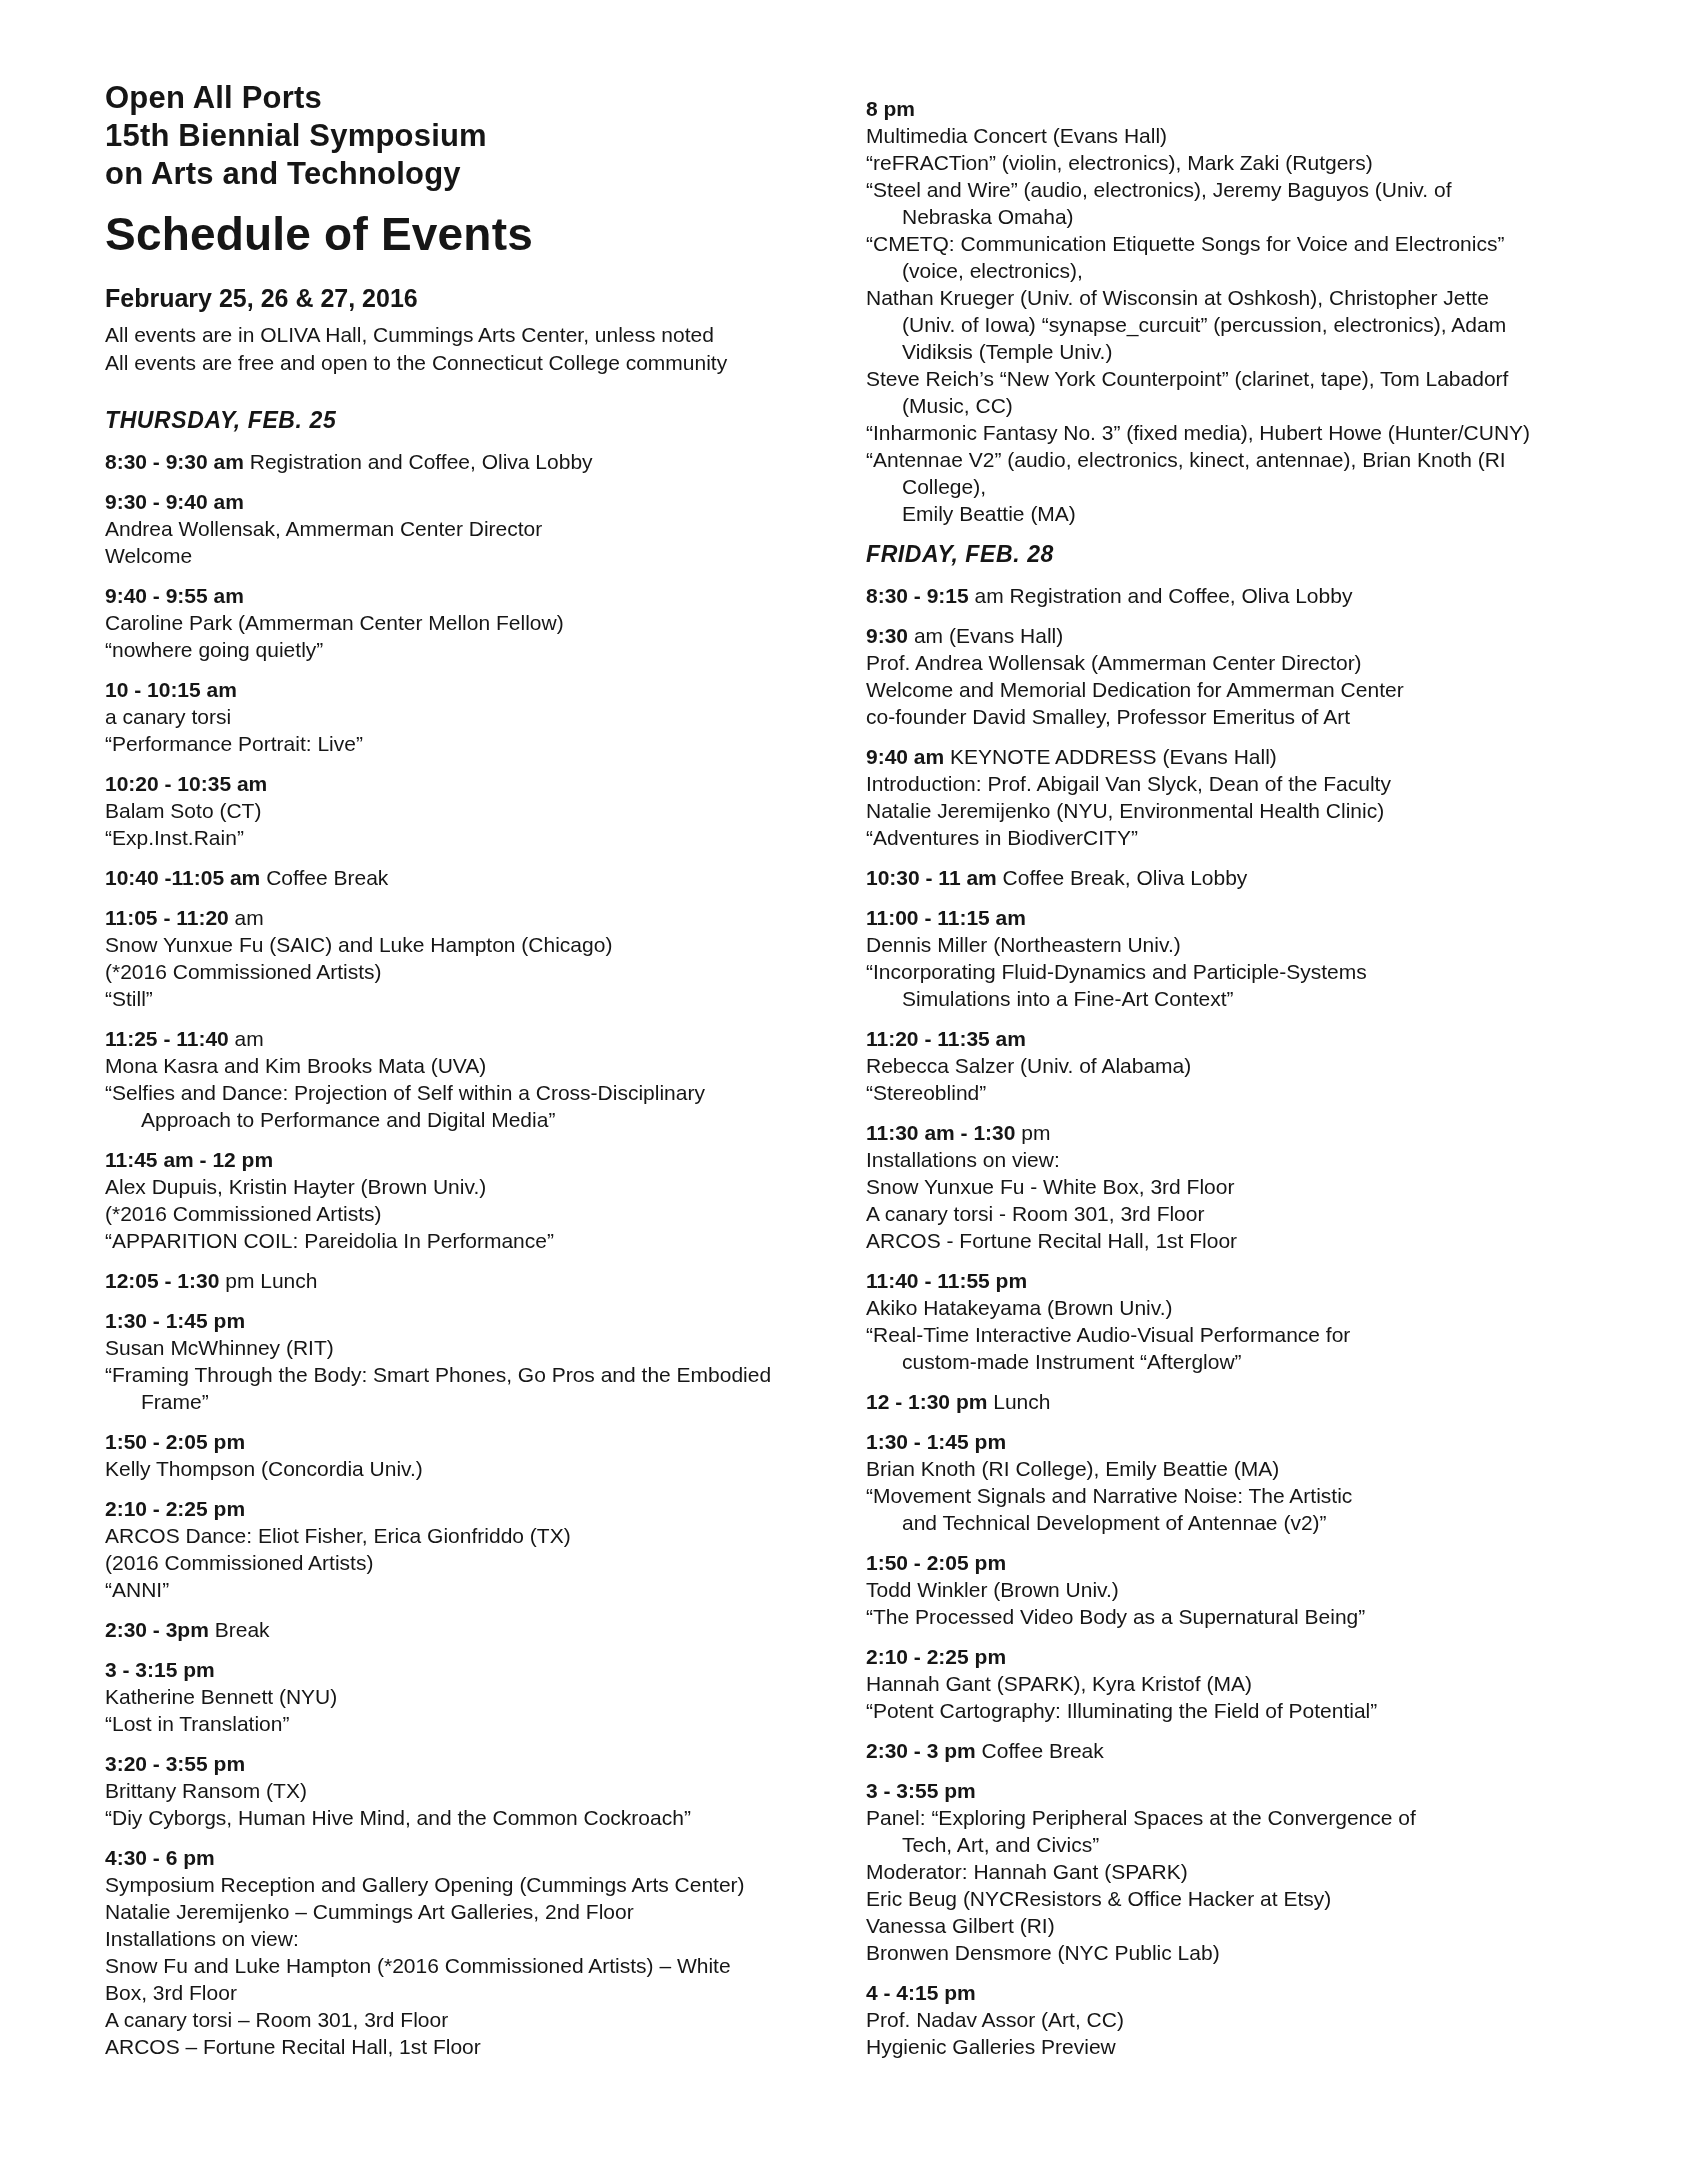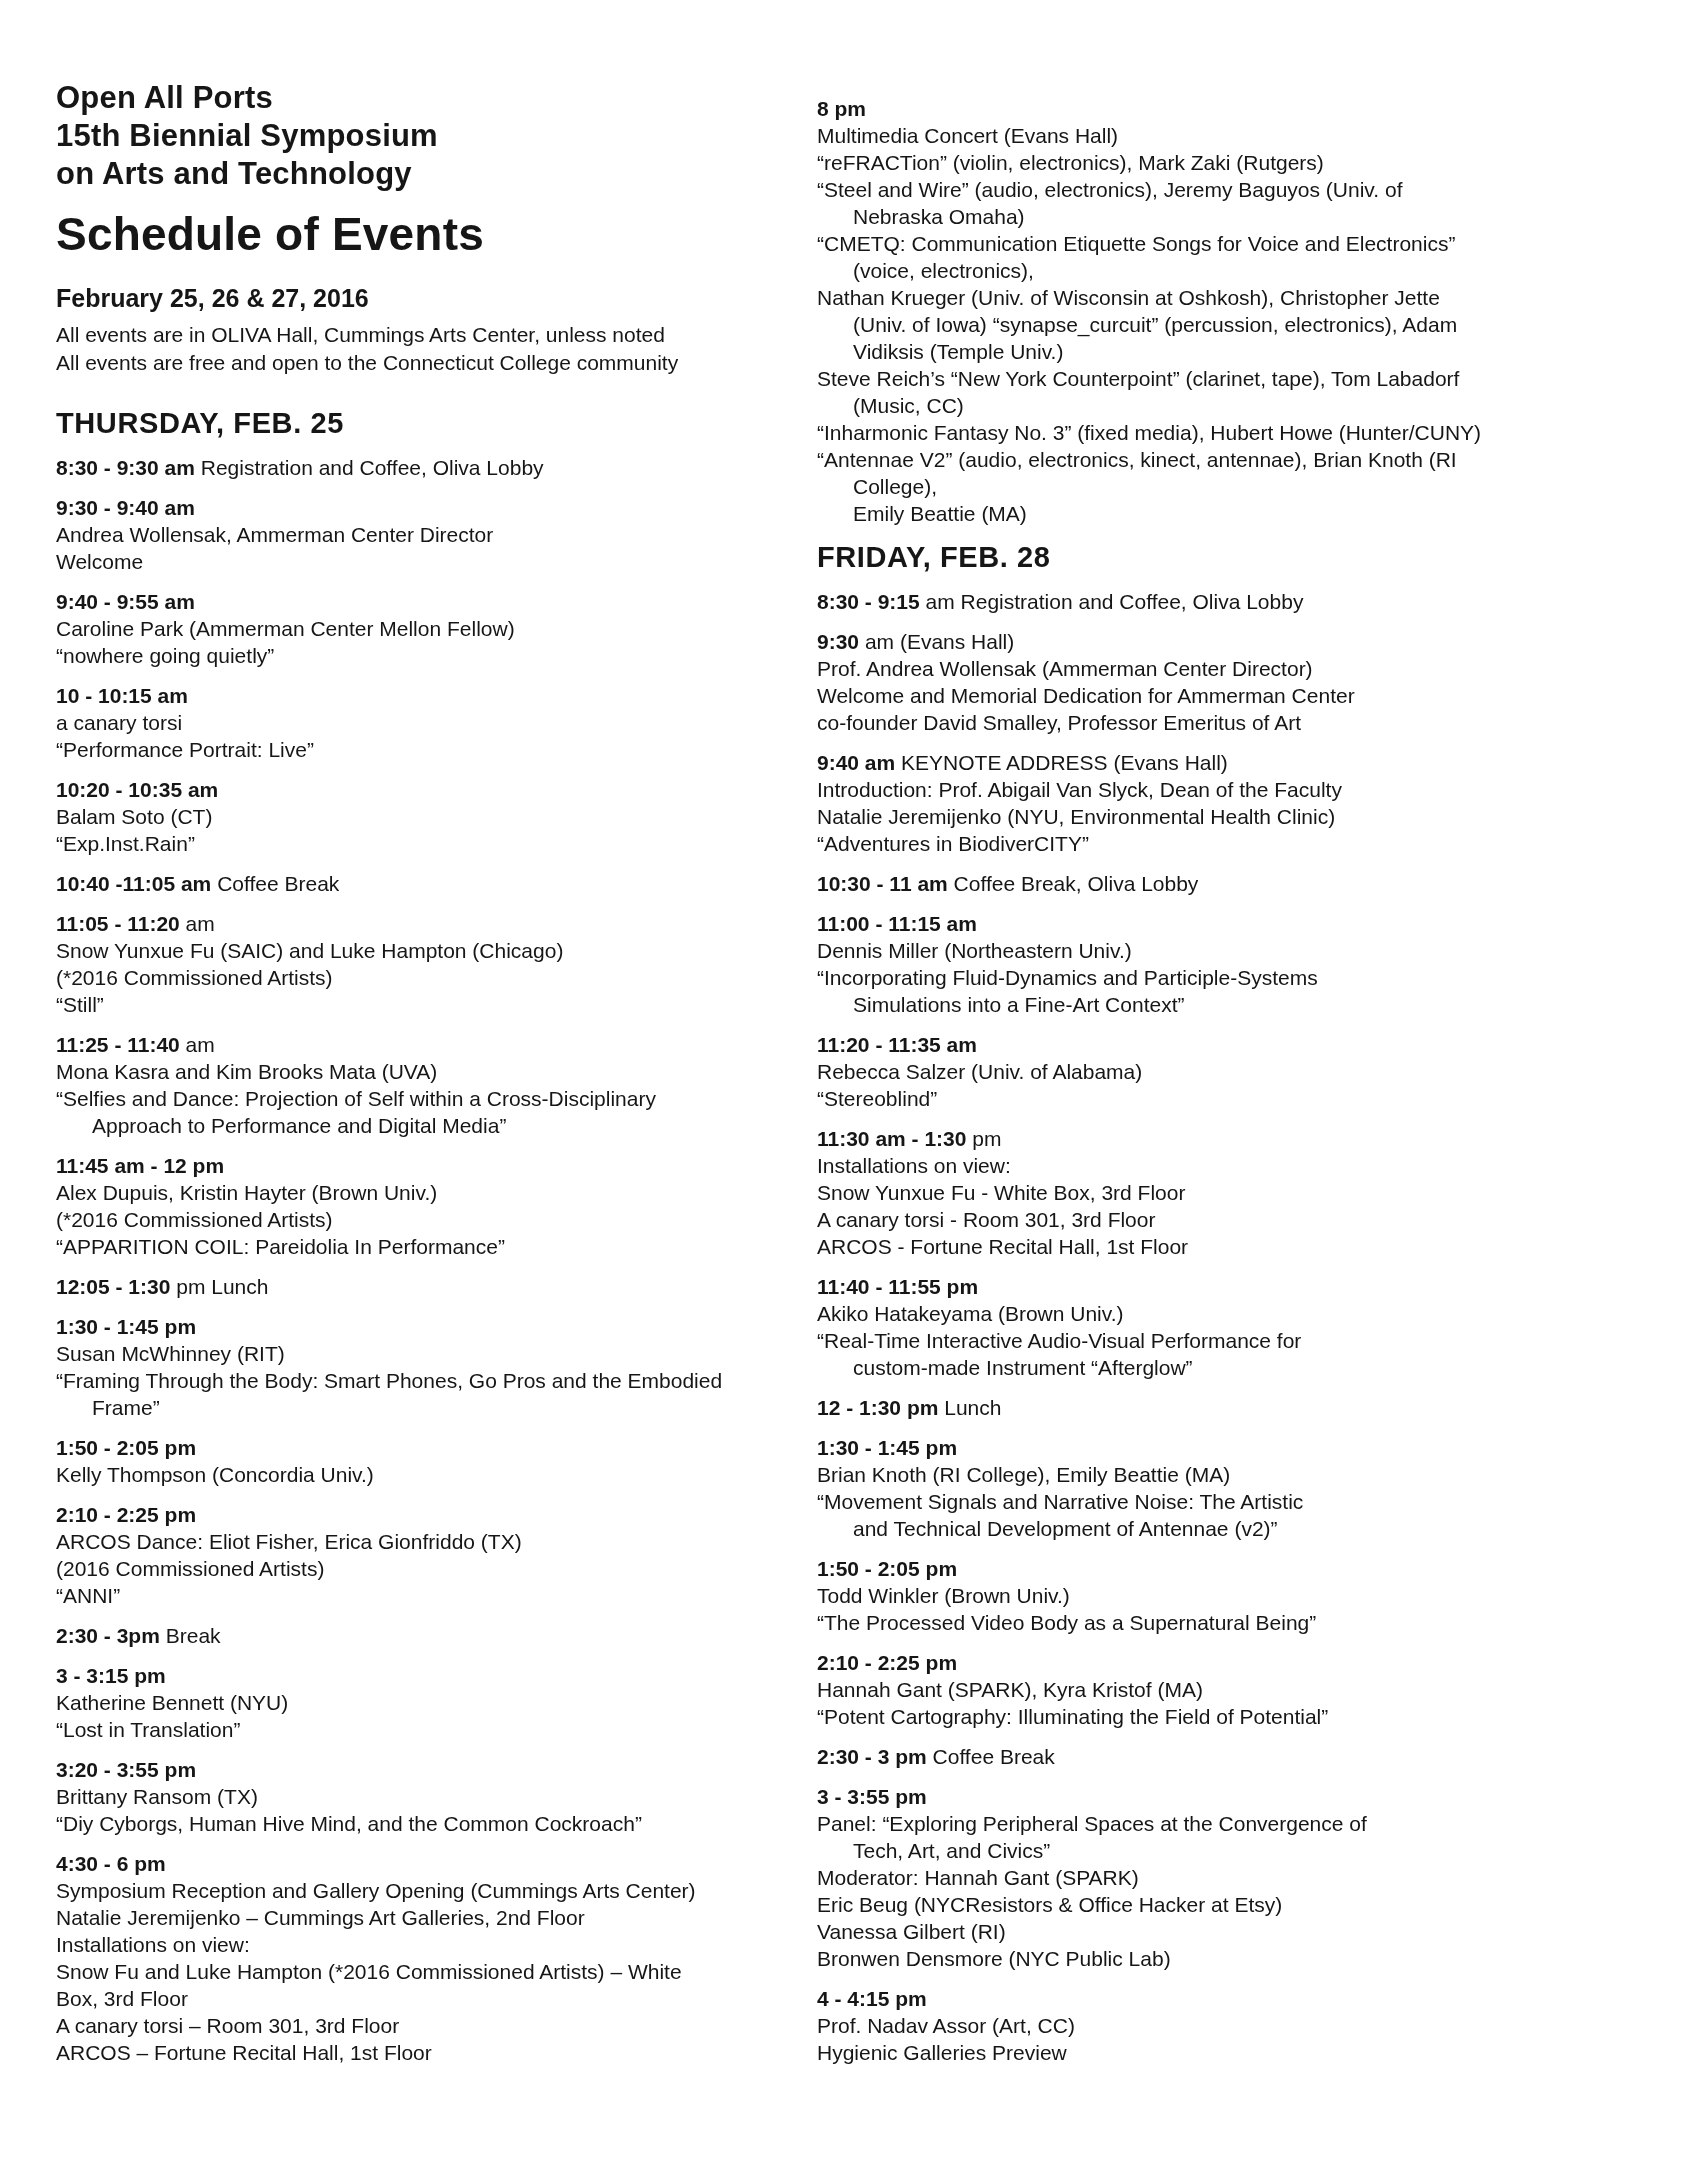--- a/index.html
+++ b/index.html
@@ -5,21 +5,21 @@
   html, body { margin: 0; padding: 0; background: #ffffff; }
   body {
     width: 1683px; height: 2178px;
     font-family: "Liberation Sans", "DejaVu Sans", sans-serif;
     color: #161616;
     overflow: hidden;
   }
   .page {
     box-sizing: border-box;
     width: 1683px; height: 2178px;
-    padding: 79px 30px 0 56px;
+    padding: 79px 30px 0 105px;
     display: flex;
     background: #ffffff;
   }
   .col-left  { width: 719px; flex: 0 0 auto; }
   .col-right { width: 792px; flex: 0 0 auto; margin-left: 42px; padding-top: 16px; }
 
   .title-line {
     font-size: 31px; font-weight: 700; line-height: 38px; white-space: nowrap;
     letter-spacing: 0.2px;
   }
@@ -27,22 +27,22 @@
     font-size: 46px; font-weight: 700; line-height: 51px; margin-top: 16px;
     white-space: nowrap; letter-spacing: 0.2px;
   }
   .date-line {
     font-size: 25px; font-weight: 700; margin-top: 24px; white-space: nowrap;
   }
   .notes { margin-top: 8px; }
   .note-line { font-size: 21px; line-height: 28px; white-space: nowrap; }
 
   .day-heading {
-    font-size: 29px; font-weight: 700; letter-spacing: 0.6px;
-    margin: 30px 0 14px 0; white-space: nowrap;
+    font-size: 23px; font-weight: 700; letter-spacing: 0.6px;
+    margin: 30px 0 14px 0; white-space: nowrap; font-style: italic;
   }
   .col-right .day-heading { margin-top: 14px; }
 
   .event { margin-bottom: 13px; }
   .event-line, .event-first-line {
     font-size: 21px; line-height: 27px; white-space: nowrap;
   }
   .event-time { font-weight: 700; }
   .indent { padding-left: 36px; }
 </style>

